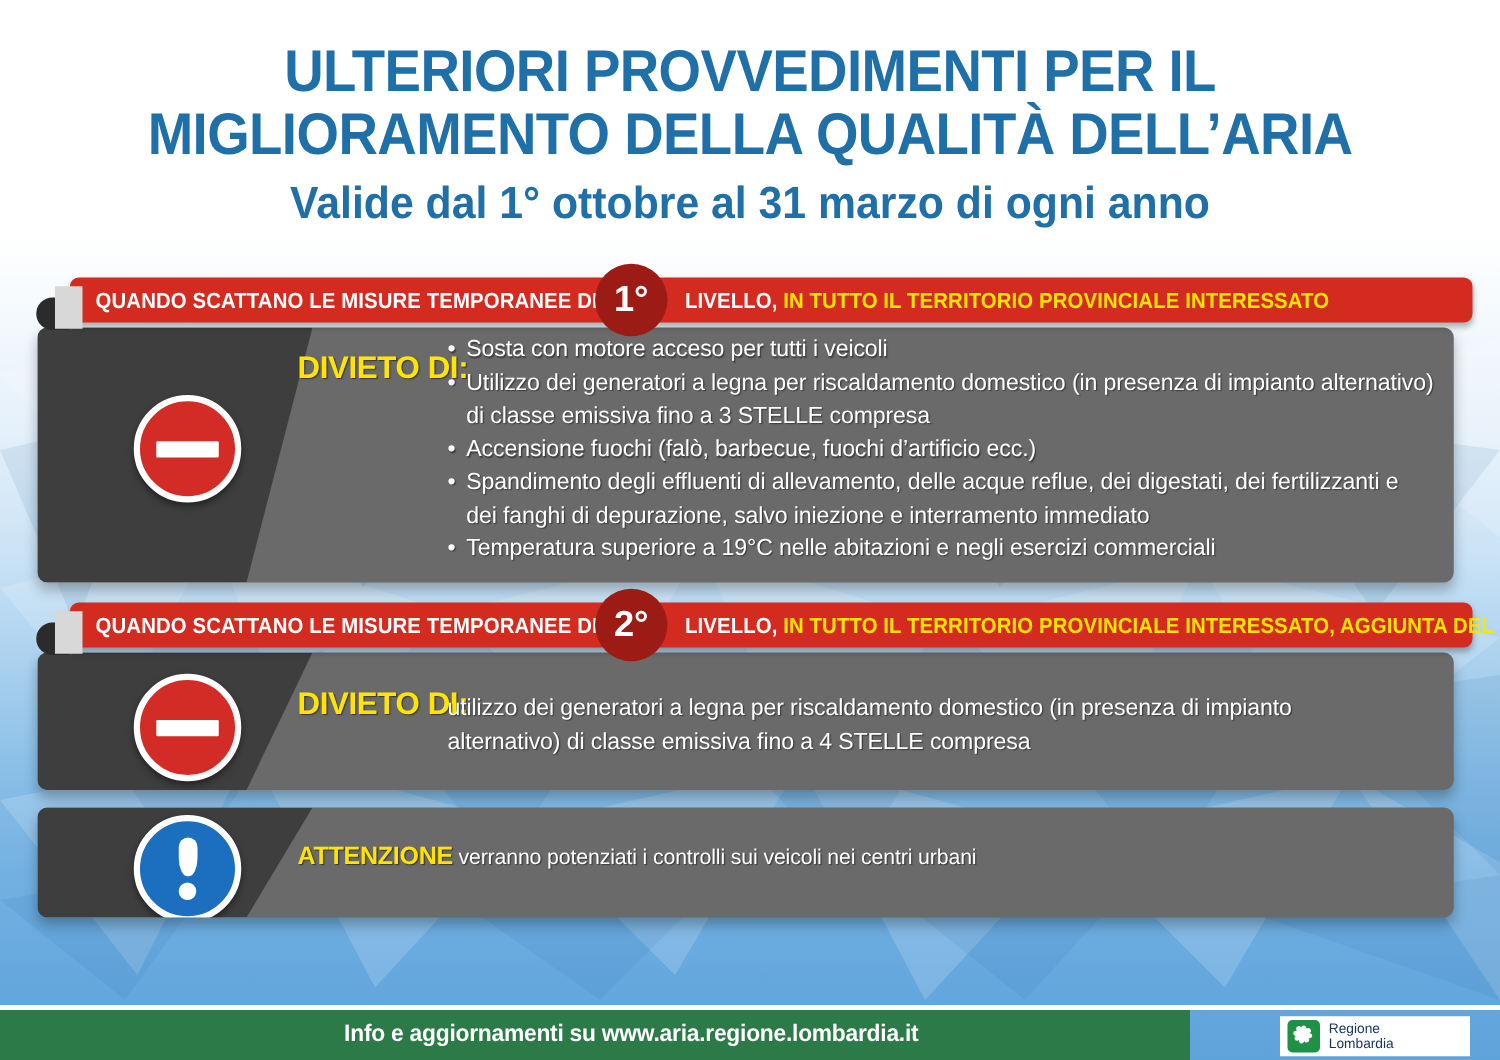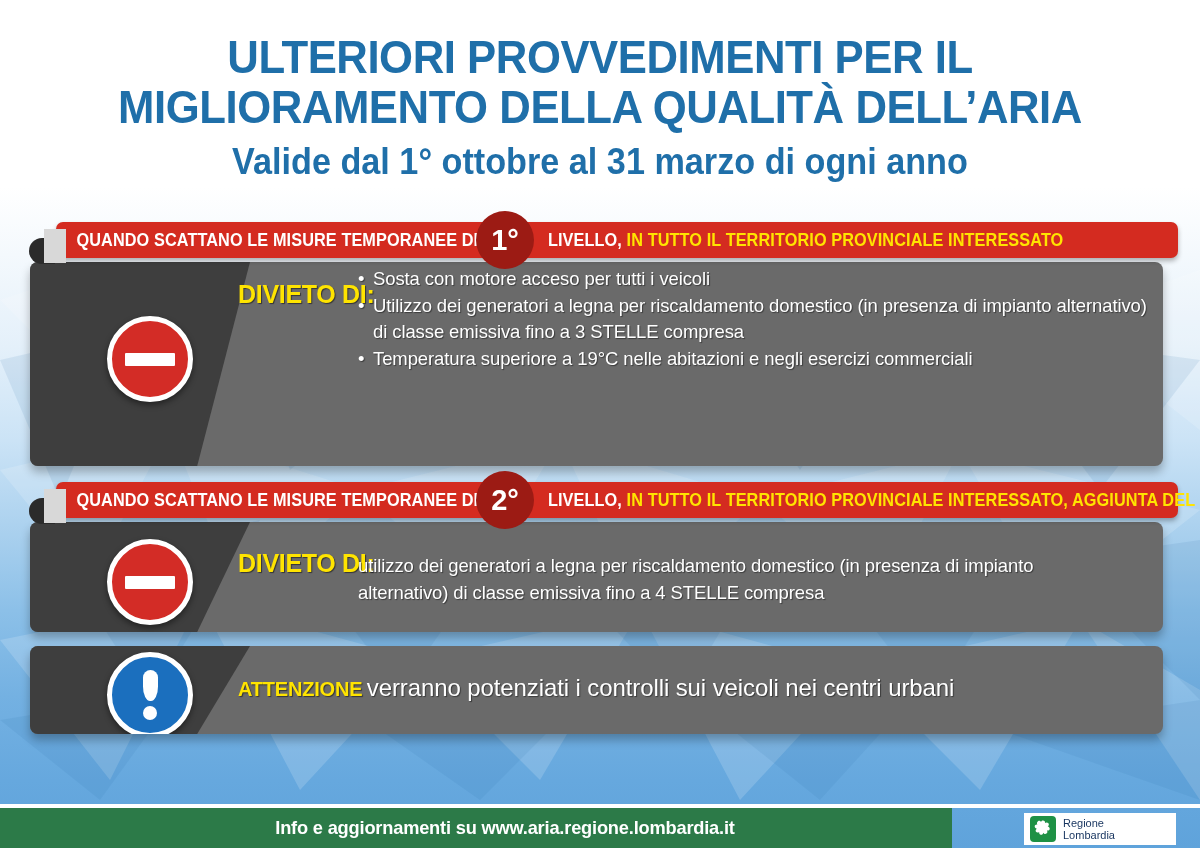--- a/index.html
+++ b/index.html
@@ -251,21 +251,21 @@
   }
   .attn-row {
     position: absolute;
     white-space: nowrap;
   }
   .attn-label {
     font-size: 20px;
     letter-spacing: -0.2px;
   }
   .attn-text {
-    font-size: 24px;
+    font-size: 17px;
     letter-spacing: -0.1px;
     text-align: right;
   }
 
   
   .footer-rule {
     position: absolute;
     left: 0;
     top: 804px;
     width: 1200px;
@@ -383,20 +383,22 @@
     <div class="panel" style="top:262px; height:204px;">
       <div class="panel-dark"></div>
       <div class="panel-inner">
         <div class="sign sign-noentry" style="left:77px; top:54px;">
           <div class="bar"></div>
         </div>
         <div class="divieto-label label-yellow" style="left:208px; top:18px;">DIVIETO DI:</div>
         <ul class="bullets body-white" style="left:328px; top:4px; width:790px;">
           <li>Sosta con motore acceso per tutti i veicoli</li>
           <li>Utilizzo dei generatori a legna per riscaldamento domestico (in presenza di impianto alternativo) di classe emissiva fino a 3 STELLE compresa</li>
+          <li>Accensione fuochi (falò, barbecue, fuochi d’artificio ecc.)</li>
+          <li>Spandimento degli effluenti di allevamento, delle acque reflue, dei digestati, dei fertilizzanti e dei fanghi di depurazione, salvo iniezione e interramento immediato</li>
           <li>Temperatura superiore a 19°C nelle abitazioni e negli esercizi commerciali</li>
         </ul>
       </div>
     </div>
 
     <div class="ribbon" style="top:222px;">
       <div class="ribbon-curl"></div>
       <div class="ribbon-tab"></div>
       <div class="ribbon-text">
         <span>QUANDO SCATTANO LE MISURE TEMPORANEE DI</span>

